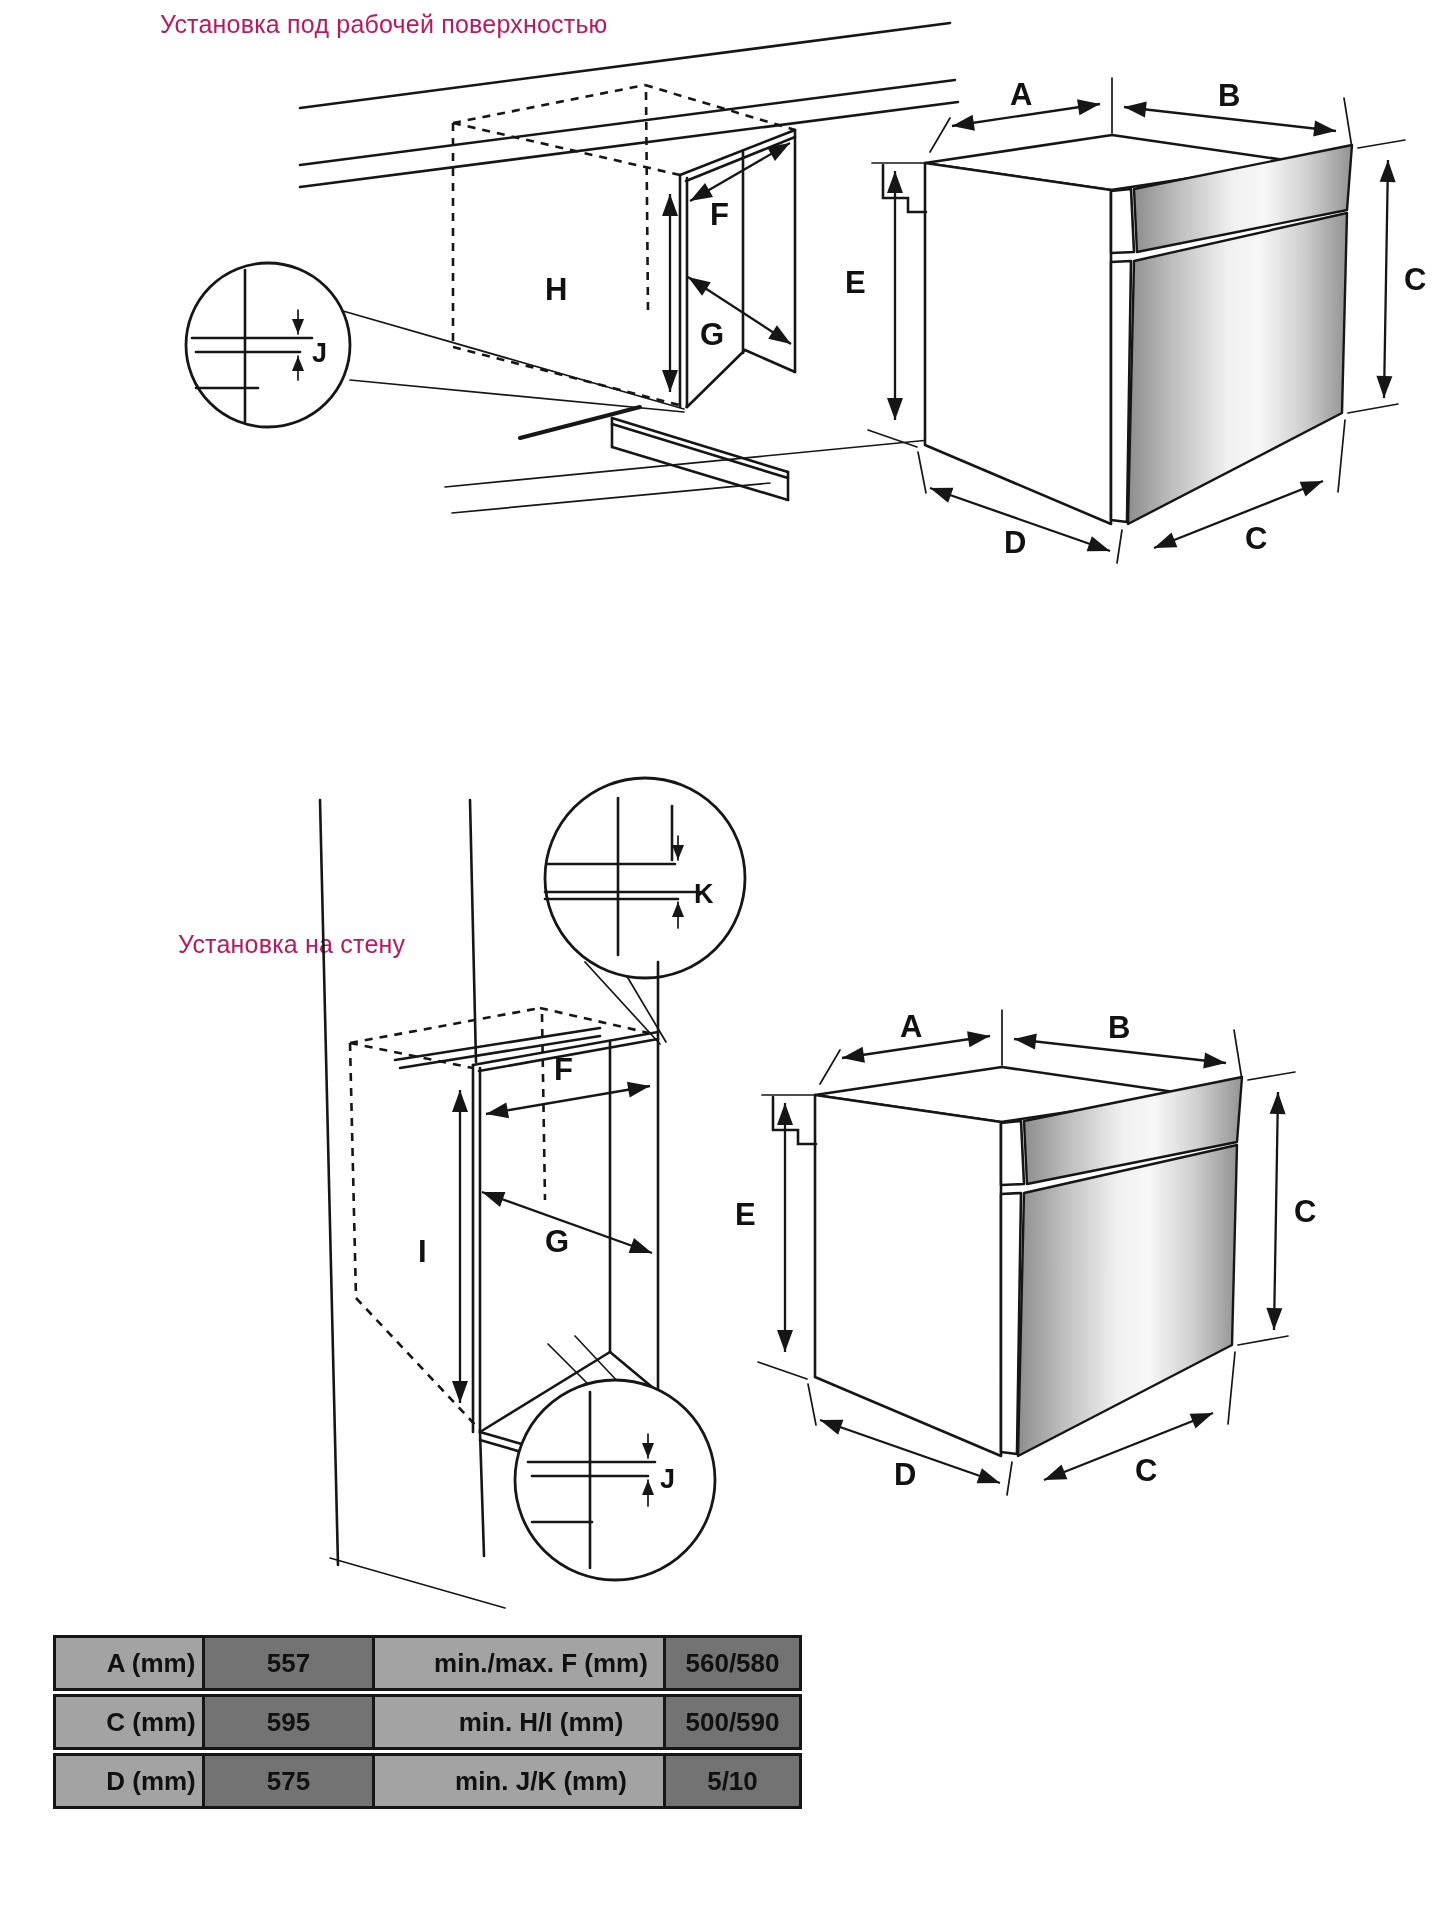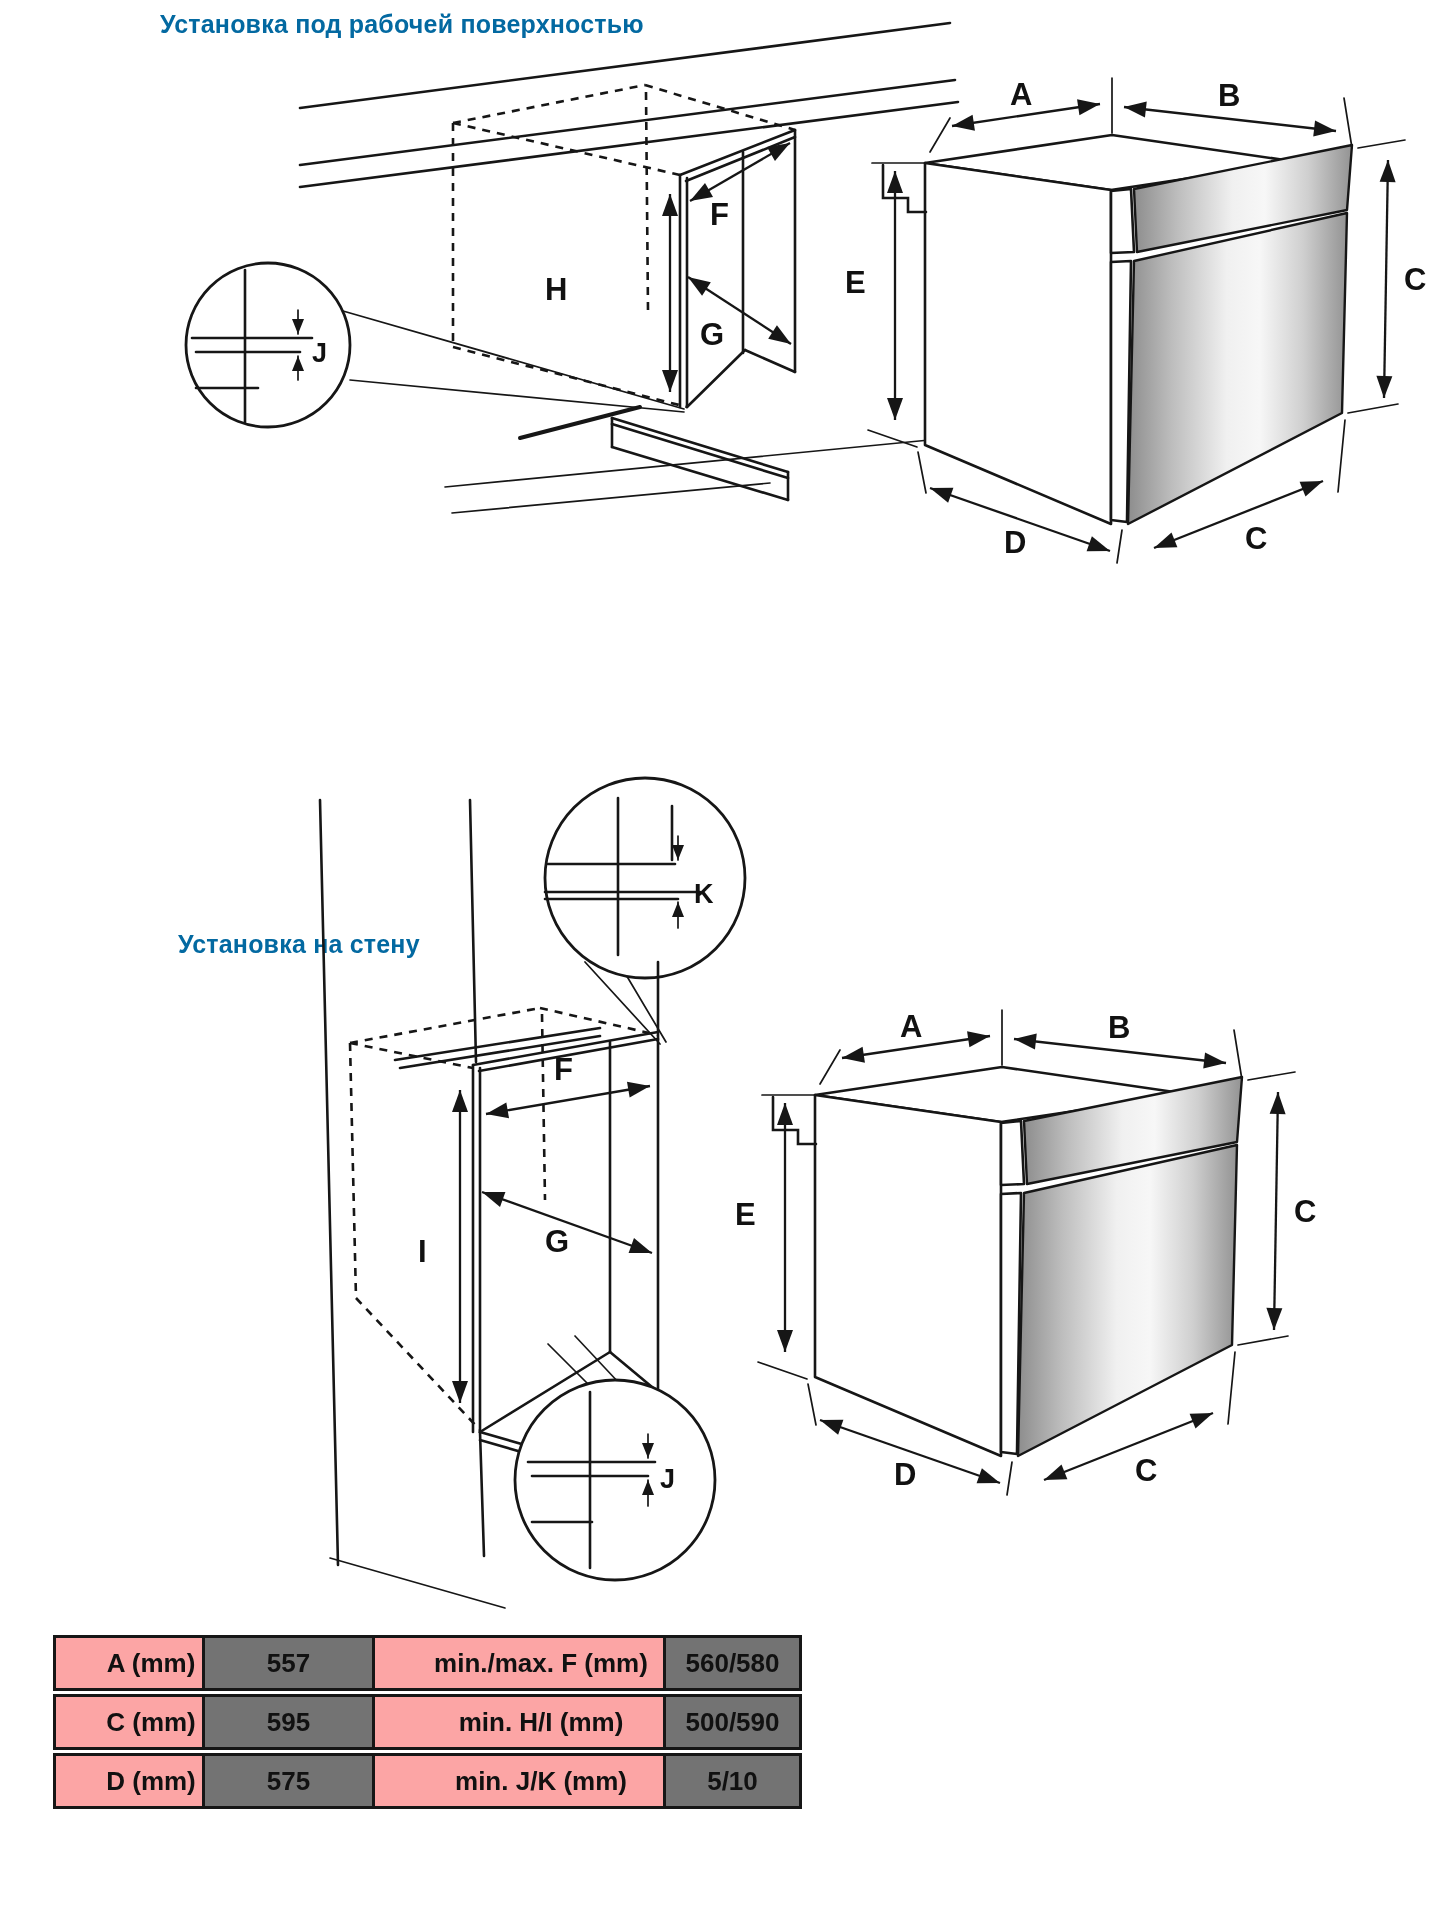--- a/index.html
+++ b/index.html
@@ -1,21 +1,21 @@
 <!DOCTYPE html>
 <html><head>
 <meta charset="utf-8">
 <style>
   html,body{margin:0;padding:0;background:#ffffff;}
   .page{
     position:relative;width:1444px;height:1926px;background:#ffffff;
     font-family:"Liberation Sans",sans-serif;color:#111;overflow:hidden;
   }
   .section-title{
-    position:absolute;font-size:25px;font-weight:bold;letter-spacing:0.2px;color:#0369a1;
+    position:absolute;font-size:25px;font-weight:normal;letter-spacing:0.2px;color:#be185d;
     white-space:nowrap;
   }
   #title-under-worktop{left:160px;top:10px;}
   #title-wall-mount{left:158px;top:930px;margin-left:20px;}
   svg.diagram{position:absolute;left:0;top:0;}
   svg .ln{stroke:#161616;stroke-width:2.6;fill:none;stroke-linecap:round;}
   svg .thin{stroke:#161616;stroke-width:1.7;fill:none;stroke-linecap:round;}
   svg .dash{stroke:#161616;stroke-width:2.6;fill:none;stroke-dasharray:8 7;stroke-linecap:butt;}
   svg .dim{stroke:#161616;stroke-width:2.3;fill:none;}
   svg .lbl{font-family:"Liberation Sans",sans-serif;font-weight:bold;font-size:31px;fill:#111;}
@@ -27,21 +27,21 @@
     position:absolute;left:53px;top:1632px;width:749px;
     border-collapse:separate;border-spacing:0 3px;table-layout:fixed;
   }
   table.dims td{
     height:50px;text-align:center;vertical-align:middle;
     font-size:26px;font-weight:bold;color:#111;
     border-top:3px solid #161616;border-bottom:3px solid #161616;border-left:3px solid #161616;
     background:#737373;padding:0 4px;overflow:hidden;white-space:nowrap;
   }
   table.dims td:last-child{border-right:3px solid #161616;}
-  table.dims td.hd{background:#fca5a5;padding-left:48px;}
+  table.dims td.hd{background:#a3a3a3;padding-left:48px;}
   table.dims col.c1{width:149px;} table.dims col.c2{width:170px;}
   table.dims col.c3{width:291px;} table.dims col.c4{width:139px;}
 </style>
 </head>
 <body>
 
 <div class="page">
 
   <div class="section-title" id="title-under-worktop">Установка под рабочей поверхностью</div>
   <div class="section-title" id="title-wall-mount">Установка на стену</div>

